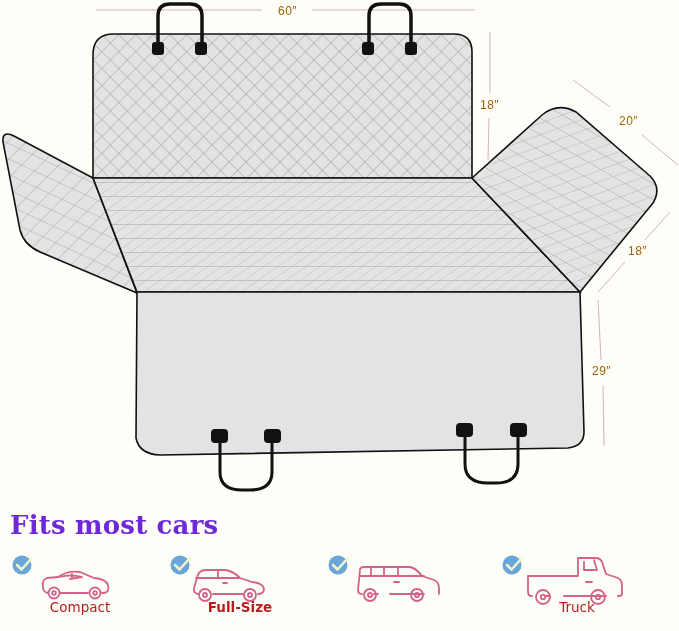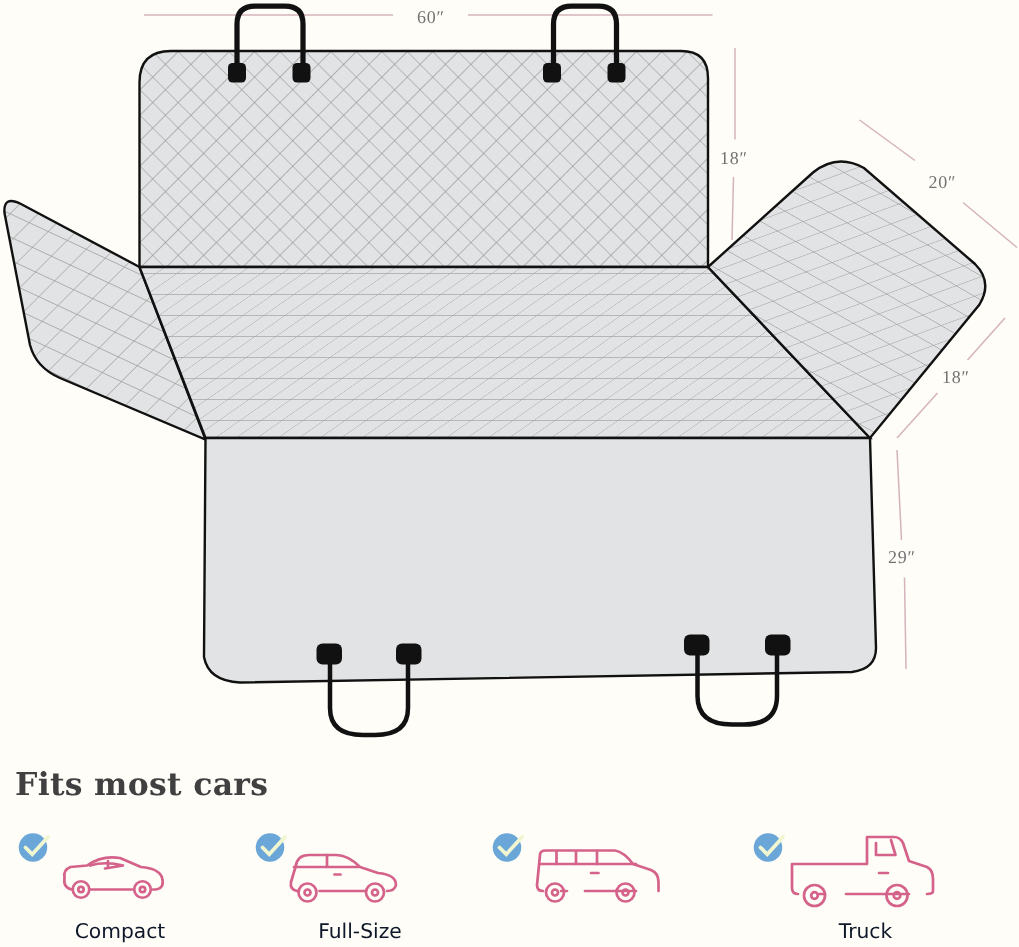--- a/index.html
+++ b/index.html
@@ -4,34 +4,34 @@
 <style>
   html, body { margin: 0; padding: 0; }
   body {
     width: 679px; height: 631px; overflow: hidden;
     background: #fefdf7;
     font-family: "Liberation Sans", sans-serif;
     position: relative;
   }
   #diagram { position: absolute; left: 0; top: 0; width: 679px; height: 510px; }
   .dim-label {
-    position: absolute; color: #737373; font-size: 12px;
-    font-family: Liberation Serif, serif; letter-spacing: 0.5px;
+    position: absolute; color: #a16207; font-size: 12px;
+    font-family: Liberation Sans, sans-serif; letter-spacing: 0.5px;
   }
   .title {
     position: absolute; left: 10px; top: 510px;
-    color: #404040; font-size: 21px; font-weight: bold;
+    color: #6d28d9; font-size: 26px; font-weight: bold;
     font-family: "DejaVu Serif", serif; letter-spacing: 0.2px;
   }
   .car-item { position: absolute; top: 552px; width: 140px; height: 79px; }
   .car-item .check { position: absolute; left: 0; top: 2px; }
   .car-item .car { position: absolute; }
   .car-item .label {
-    position: absolute; left: 0; width: 100%; top: 61px; text-align: center;
-    color: #0f172a; font-size: 13.5px; font-family: "DejaVu Sans", sans-serif;
+    position: absolute; left: 0; width: 100%; top: 47px; text-align: center;
+    color: #b91c1c; font-size: 13.5px; font-family: "DejaVu Sans", sans-serif;
   }
 </style>
 </head>
 <body>
 
 <svg id="diagram" viewBox="0 0 679 510" xmlns="http://www.w3.org/2000/svg">
   <defs>
     <pattern id="quilt" width="12" height="12" patternUnits="userSpaceOnUse" patternTransform="rotate(45)">
       <rect width="12" height="12" fill="#e2e3e4"></rect>
       <path d="M0 0 H12 M0 0 V12" stroke="#8f8f8f" stroke-width="0.8"></path>
@@ -116,21 +116,21 @@
       <circle cx="16" cy="25" r="5.5"></circle>
         <circle cx="16" cy="25" r="1.8"></circle>
       <circle cx="57" cy="25" r="5.5"></circle>
         <circle cx="57" cy="25" r="1.8"></circle>
       <path d="M34 6 V10"></path>
     </g>
   </svg>
   <div class="label" style="left:-2px;">Compact</div>
 </div>
 
-<div class="car-item" style="left:170px;">
+<div class="car-item" style="left:170px;font-weight:bold;">
   <svg class="check" width="24" height="22" viewBox="0 0 24 22">
     <circle cx="10" cy="11" r="9.5" fill="#6aa7d8"></circle>
     <path d="M5 11 L9.5 15.5 L20 4" fill="none" stroke="#f0f6d0" stroke-width="2.5" stroke-linecap="round"></path>
   </svg>
   <svg class="car" style="left:20px;top:14px;" width="82" height="40" viewBox="0 0 82 40">
     <g fill="none" stroke="#d4628a" stroke-width="1.8" stroke-linejoin="round" stroke-linecap="round">
       <path d="M8 28 Q3 27 4 22 L7 12 Q8 4 16 4 H34 Q42 4 50 12 L62 16 Q74 17 74 24 Q73 28 68 28 M53 28 H23"></path>
       <path d="M6 12 H49"></path>
       <path d="M28 4 V12"></path>
       <path d="M33 17 H37"></path>

